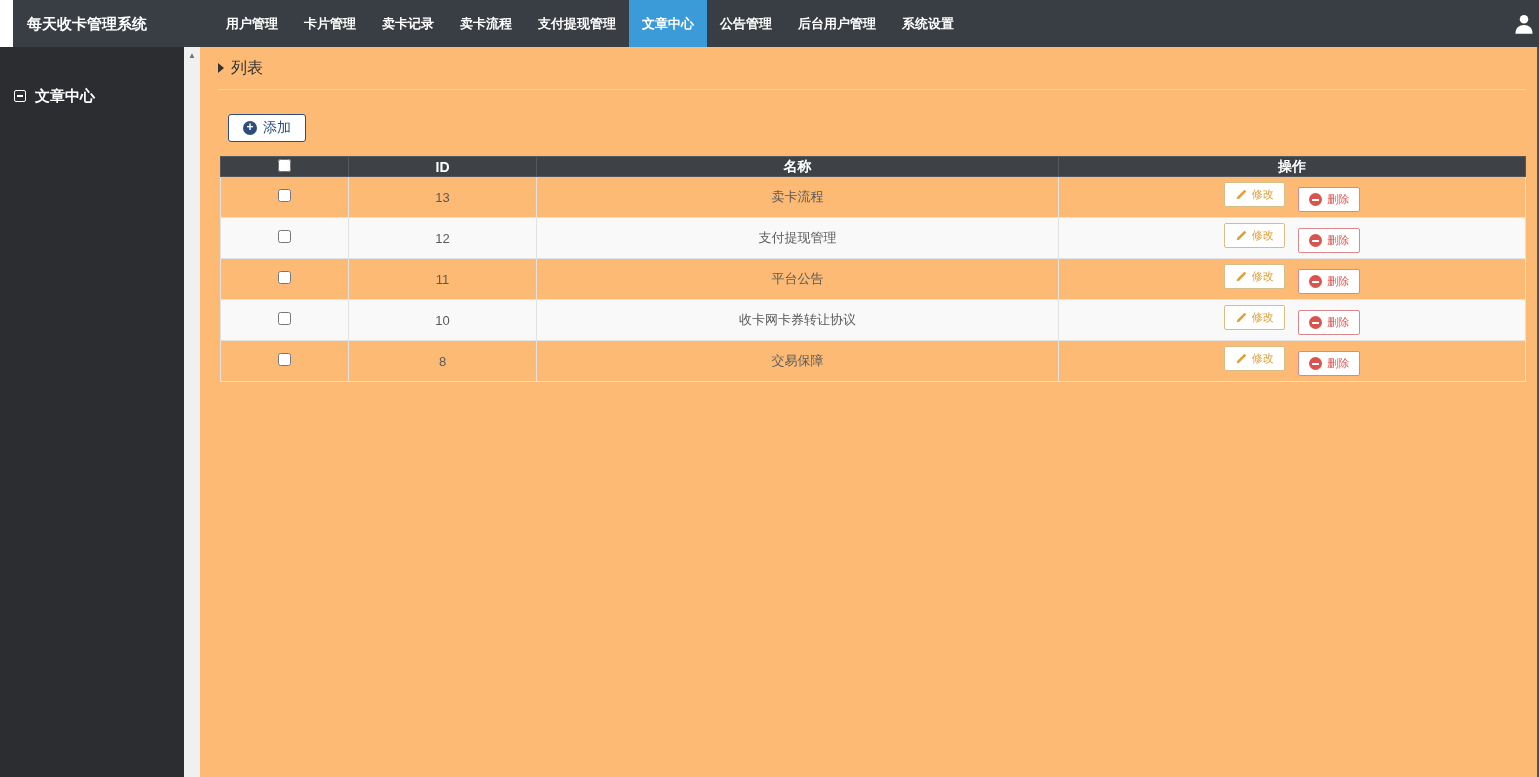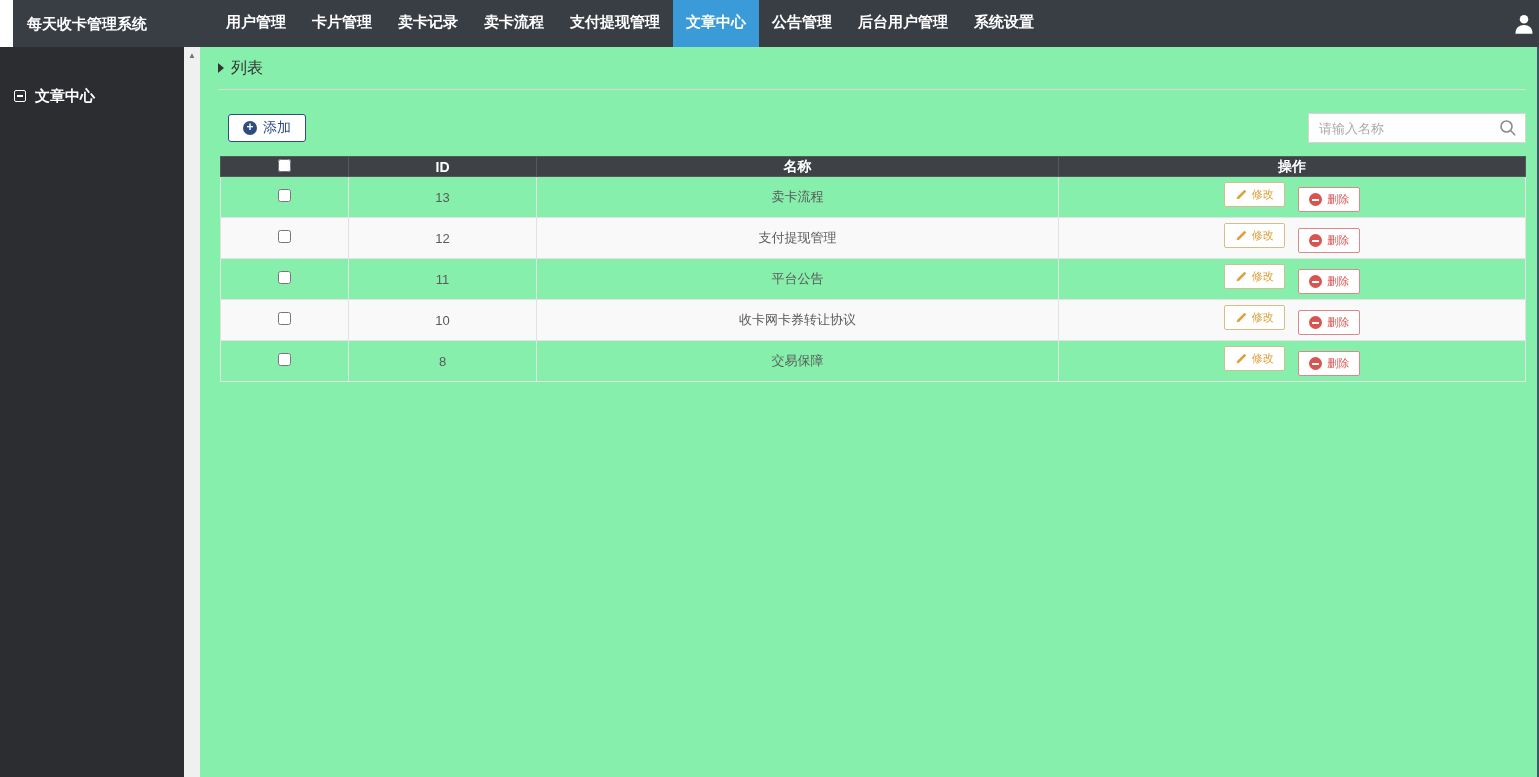--- a/index.html
+++ b/index.html
@@ -5,22 +5,22 @@
   * { margin:0; padding:0; box-sizing:border-box; }
   html,body { width:1539px; height:777px; overflow:hidden; background:#fff;
     font-family:"Liberation Sans","DejaVu Sans",sans-serif; }
 
   
   .topnav { position:absolute; top:0; left:13px; width:1539px; height:47px;
     background:#393d44; display:flex; align-items:stretch; z-index:10; }
   .brand { width:200px; padding-left:14px; color:#fff; font-size:15px; font-weight:bold;
     line-height:47px; white-space:nowrap; }
   .nav-menu { display:flex; flex:1; }
-  .nav-item { display:block; padding:0 13px; line-height:47px; color:#fff; font-size:15px;
-    font-weight:bold; text-decoration:none; white-space:nowrap; cursor:pointer;font-family:Liberation Mono, monospace; }
+  .nav-item { display:block; padding:0 13px; line-height:47px; color:#fff; font-size:13px;
+    font-weight:bold; text-decoration:none; white-space:nowrap; cursor:pointer; }
   .nav-item.active { background:#3b9bd9; }
   .avatar { width:56px; display:flex; align-items:center; justify-content:center; cursor:pointer; }
 
   
   .sidebar { position:absolute; top:47px; left:0; width:184px; bottom:0;
     background:#2b2d30; padding-top:38px; }
   .side-section { margin-left:14px; height:22px; display:flex; align-items:center;
     color:#fff; font-size:15px; font-weight:bold; cursor:pointer; }
   .collapse-icon { width:12px; height:12px; border:1px solid #fff; border-radius:2px;
     display:inline-flex; align-items:center; justify-content:center; margin-right:9px; }
@@ -32,21 +32,21 @@
   .side-item.selected-blue { background:#3b9bd9; margin-left:14px; padding-left:26px; color:#fff;
     margin-top:1px; }
 
   
   .content-scrollbar { position:absolute; top:47px; left:184px; width:16px; bottom:0;
     background:#f0f0f1; }
   .scroll-up-arrow { height:17px; display:flex; align-items:center; justify-content:center;
     color:#6f7276; font-size:8px; cursor:pointer; }
 
   
-  .main { position:absolute; top:47px; left:200px; right:0; bottom:0; background:#86efac; }
+  .main { position:absolute; top:47px; left:200px; right:0; bottom:0; background:#fdba74; }
   .right-edge { position:absolute; top:47px; right:0; width:2px; bottom:0; background:#3c5a63; }
 
   .title-bar { height:43px; margin:0 13px 0 18px; display:flex; align-items:center;
     border-bottom:1px solid #d9d9d9; color:#333; font-size:16px; }
   .tri-icon { width:0; height:0; border-left:6px solid #333; border-top:5px solid transparent;
     border-bottom:5px solid transparent; margin-right:7px; }
 
   .toolbar { margin:23px 13px 0 28px; height:30px; display:flex;
     justify-content:space-between; align-items:center; }
   .add-btn { display:inline-flex; align-items:center; height:28px; padding:0 14px;
@@ -139,27 +139,20 @@
   <div class="title-bar">
     <span class="tri-icon"></span>
     <span>列表</span>
   </div>
 
   <div class="toolbar">
     <button class="add-btn">
       <span class="plus-circle">+</span>
       <span>添加</span>
     </button>
-    <div class="search-box">
-      <input type="text" placeholder="请输入名称" style="">
-      <svg class="search-icon" width="20" height="20" viewBox="0 0 20 20">
-        <circle cx="8.5" cy="8.5" r="5.5" fill="none" stroke="#8a8a8a" stroke-width="1.6"></circle>
-        <line x1="12.8" y1="12.8" x2="17.2" y2="17.2" stroke="#8a8a8a" stroke-width="1.6"></line>
-      </svg>
-    </div>
   </div>
 
   <div class="table-wrap">
     <table>
       <thead>
         <tr>
           <th class="col-check">
             <input type="checkbox" style="">
           </th>
           <th class="col-id">ID</th>

